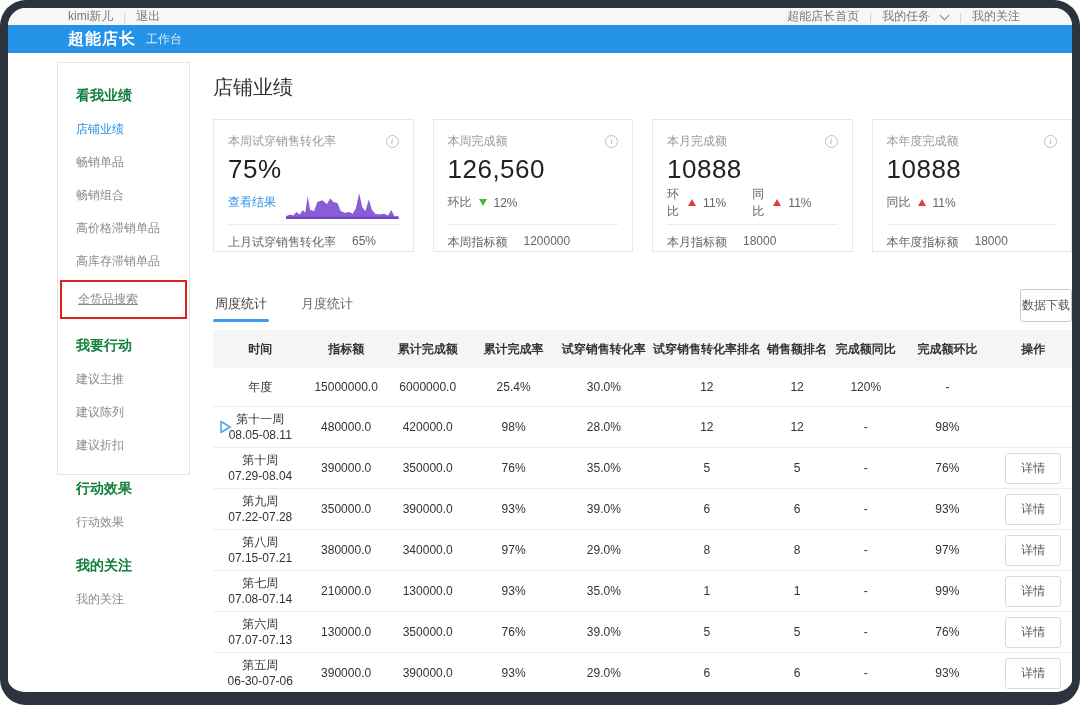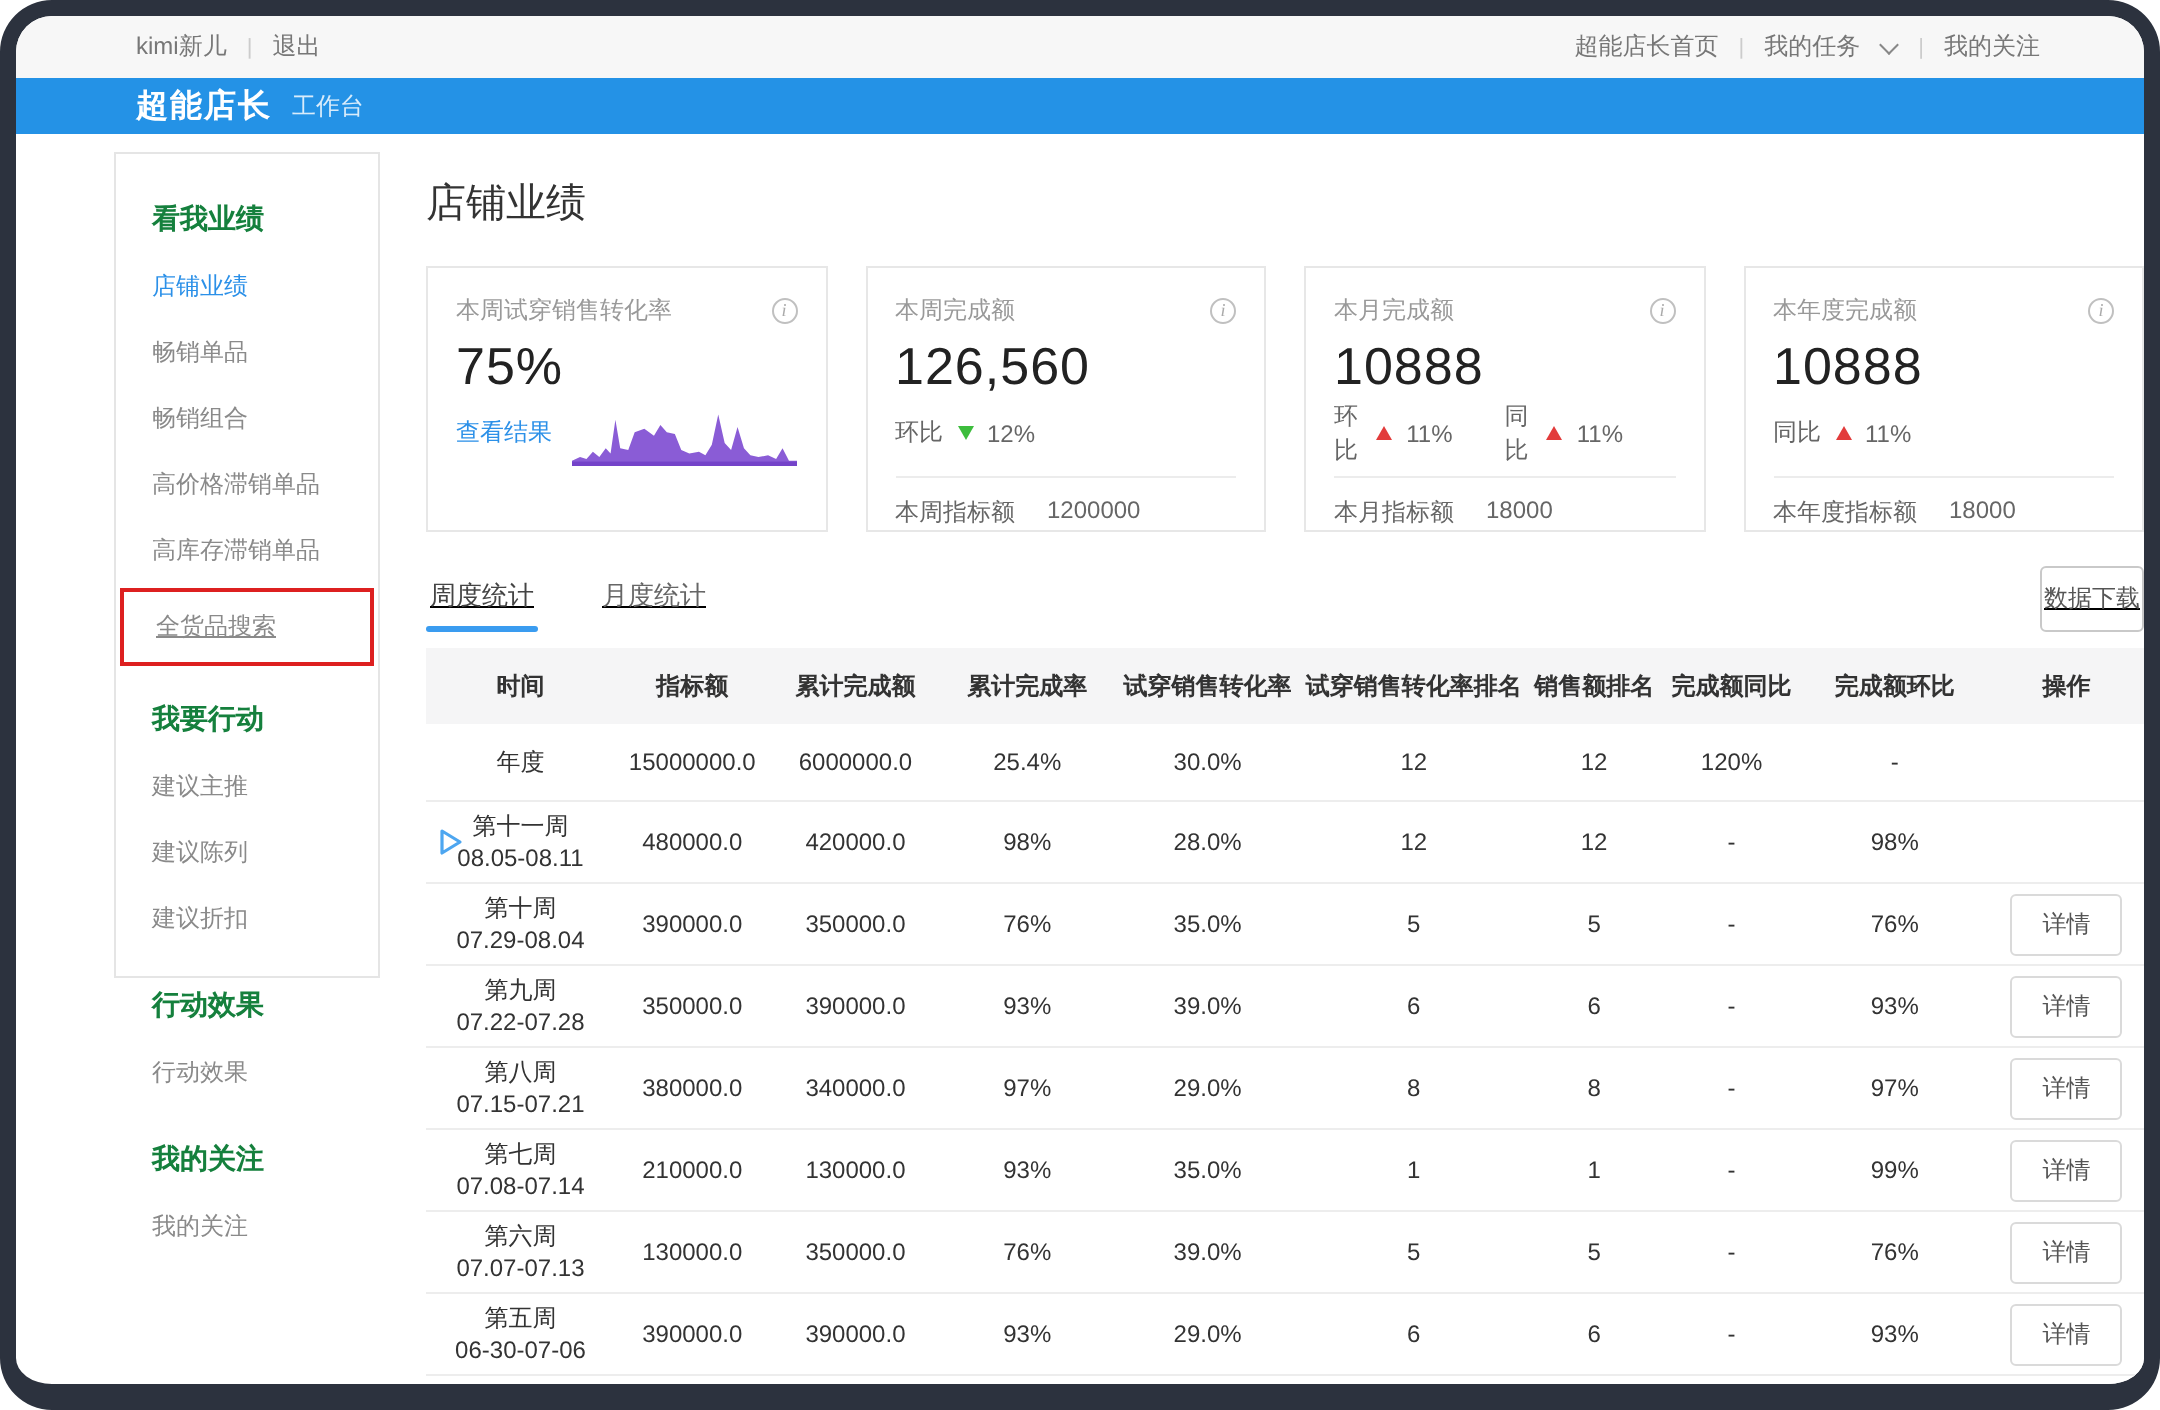--- a/index.html
+++ b/index.html
@@ -1,21 +1,21 @@
 <!DOCTYPE html>
 <html><head>
 <meta charset="utf-8">
 <style>
   * { margin:0; padding:0; box-sizing:border-box; }
   html,body { width:1080px; height:705px; background:#fff; font-family:"Liberation Sans","DejaVu Sans",sans-serif; }
   .page { position:relative; width:1080px; height:705px; overflow:hidden; }
   .frame { position:absolute; inset:0; border:8px solid #2c323e; border-bottom-width:13px; border-radius:26px; background:#fff; overflow:hidden; }
 
   
-  .topbar { height:31px; background:#f7f7f7; display:flex; align-items:center; justify-content:space-between; padding:0 52px 0 60px; font-size:12px; color:#777; }
+  .topbar { height:17px; background:#f7f7f7; display:flex; align-items:center; justify-content:space-between; padding:0 52px 0 60px; font-size:12px; color:#777; }
   .topbar .grp { display:flex; align-items:center; gap:10px; }
   .tb-link { color:#777; cursor:pointer; }
   .tb-sep { color:#ccc; font-size:11px; }
   .chevron { width:9px; height:9px; display:inline-block; position:relative; top:-2px; }
   .chevron::after { content:""; position:absolute; left:1px; top:2px; width:6px; height:6px; border-right:1.5px solid #888; border-bottom:1.5px solid #888; transform:rotate(45deg); }
 
   
   .bluebar { height:28px; background:#2492e6; display:flex; align-items:center; padding:0 60px; color:#fff; }
   .brand { font-size:16px; font-weight:bold; letter-spacing:1px; }
   .brand-sub { font-size:12px; color:#d9ecfb; margin-left:10px; }
@@ -41,21 +41,21 @@
   .card-value { font-size:26px; color:#222; margin-top:4px; letter-spacing:0.5px; }
   .card-mid { height:33px; display:flex; align-items:center; font-size:12px; color:#666; margin-top:1px; }
   .metric { display:flex; align-items:center; gap:7px; margin-right:26px; }
   .arr-up { width:0; height:0; border-left:4px solid transparent; border-right:4px solid transparent; border-bottom:7px solid #e23b3b; display:inline-block; }
   .arr-down { width:0; height:0; border-left:4px solid transparent; border-right:4px solid transparent; border-top:7px solid #3dbd3d; display:inline-block; }
   .card-link { color:#2b90e8; cursor:pointer; flex-shrink:0; }
   .spark { margin-left:10px; flex:1; height:32px; }
   .card-footer { border-top:1px solid #ececec; margin-top:5px; padding-top:9px; font-size:12px; color:#666; display:flex; gap:16px; white-space:nowrap; }
 
   
-  .tabs-row { display:flex; align-items:center; justify-content:space-between; margin-top:16px; height:34px;text-decoration:underline; }
+  .tabs-row { display:flex; align-items:center; justify-content:space-between; margin-top:36px; height:34px; }
   .tabs { display:flex; gap:30px; }
   .tab { font-size:13px; color:#666; padding:6px 2px 9px 2px; cursor:pointer; position:relative; }
   .tab.active { color:#444; }
   .tab.active::after { content:""; position:absolute; left:0; right:0; bottom:0; height:3px; background:#3a9cf0; border-radius:2px; }
   .dl-btn { border:1px solid #c9c9c9; background:#fff; border-radius:3px; font-size:12px; color:#555; padding:7px 1px; cursor:pointer; }
 
   
   .table { margin-top:8px; }
   .thead { display:flex; align-items:center; background:#f5f5f6; height:38px; font-size:12px; font-weight:bold; color:#333; }
   .trow { display:flex; align-items:center; min-height:39px; border-bottom:1px solid #ededed; font-size:12px; color:#333; background:#fff; }
@@ -135,20 +135,24 @@
             <span class="info-icon">i</span>
           </div>
           <div class="card-value">75%</div>
           <div class="card-mid">
             <span class="card-link">查看结果</span>
             <svg class="spark" viewBox="0 0 140 36" preserveAspectRatio="none">
               <path fill="#8a5cd6" d="M0,33 L5,31 L9,32 L13,28 L17,31 L21,26 L24,29 L27,10 L30,26 L35,27 L39,17 L45,15 L51,19 L55,13 L59,17 L64,18 L68,27 L73,29 L79,28 L83,30 L87,24 L91,7 L95,23 L99,27 L103,14 L107,26 L111,30 L116,31 L122,30 L127,32 L131,26 L135,33 L140,33 L140,36 L0,36 Z"></path>
               <rect x="0" y="33.5" width="140" height="2.5" fill="#7443c9"></rect>
             </svg>
           </div>
+          <div class="card-footer">
+            <span>上月试穿销售转化率</span>
+            <span>65%</span>
+          </div>
         </div>
 
         <div class="card">
           <div class="card-head">
             <span>本周完成额</span>
             <span class="info-icon">i</span>
           </div>
           <div class="card-value">126,560</div>
           <div class="card-mid">
             <span class="metric">

